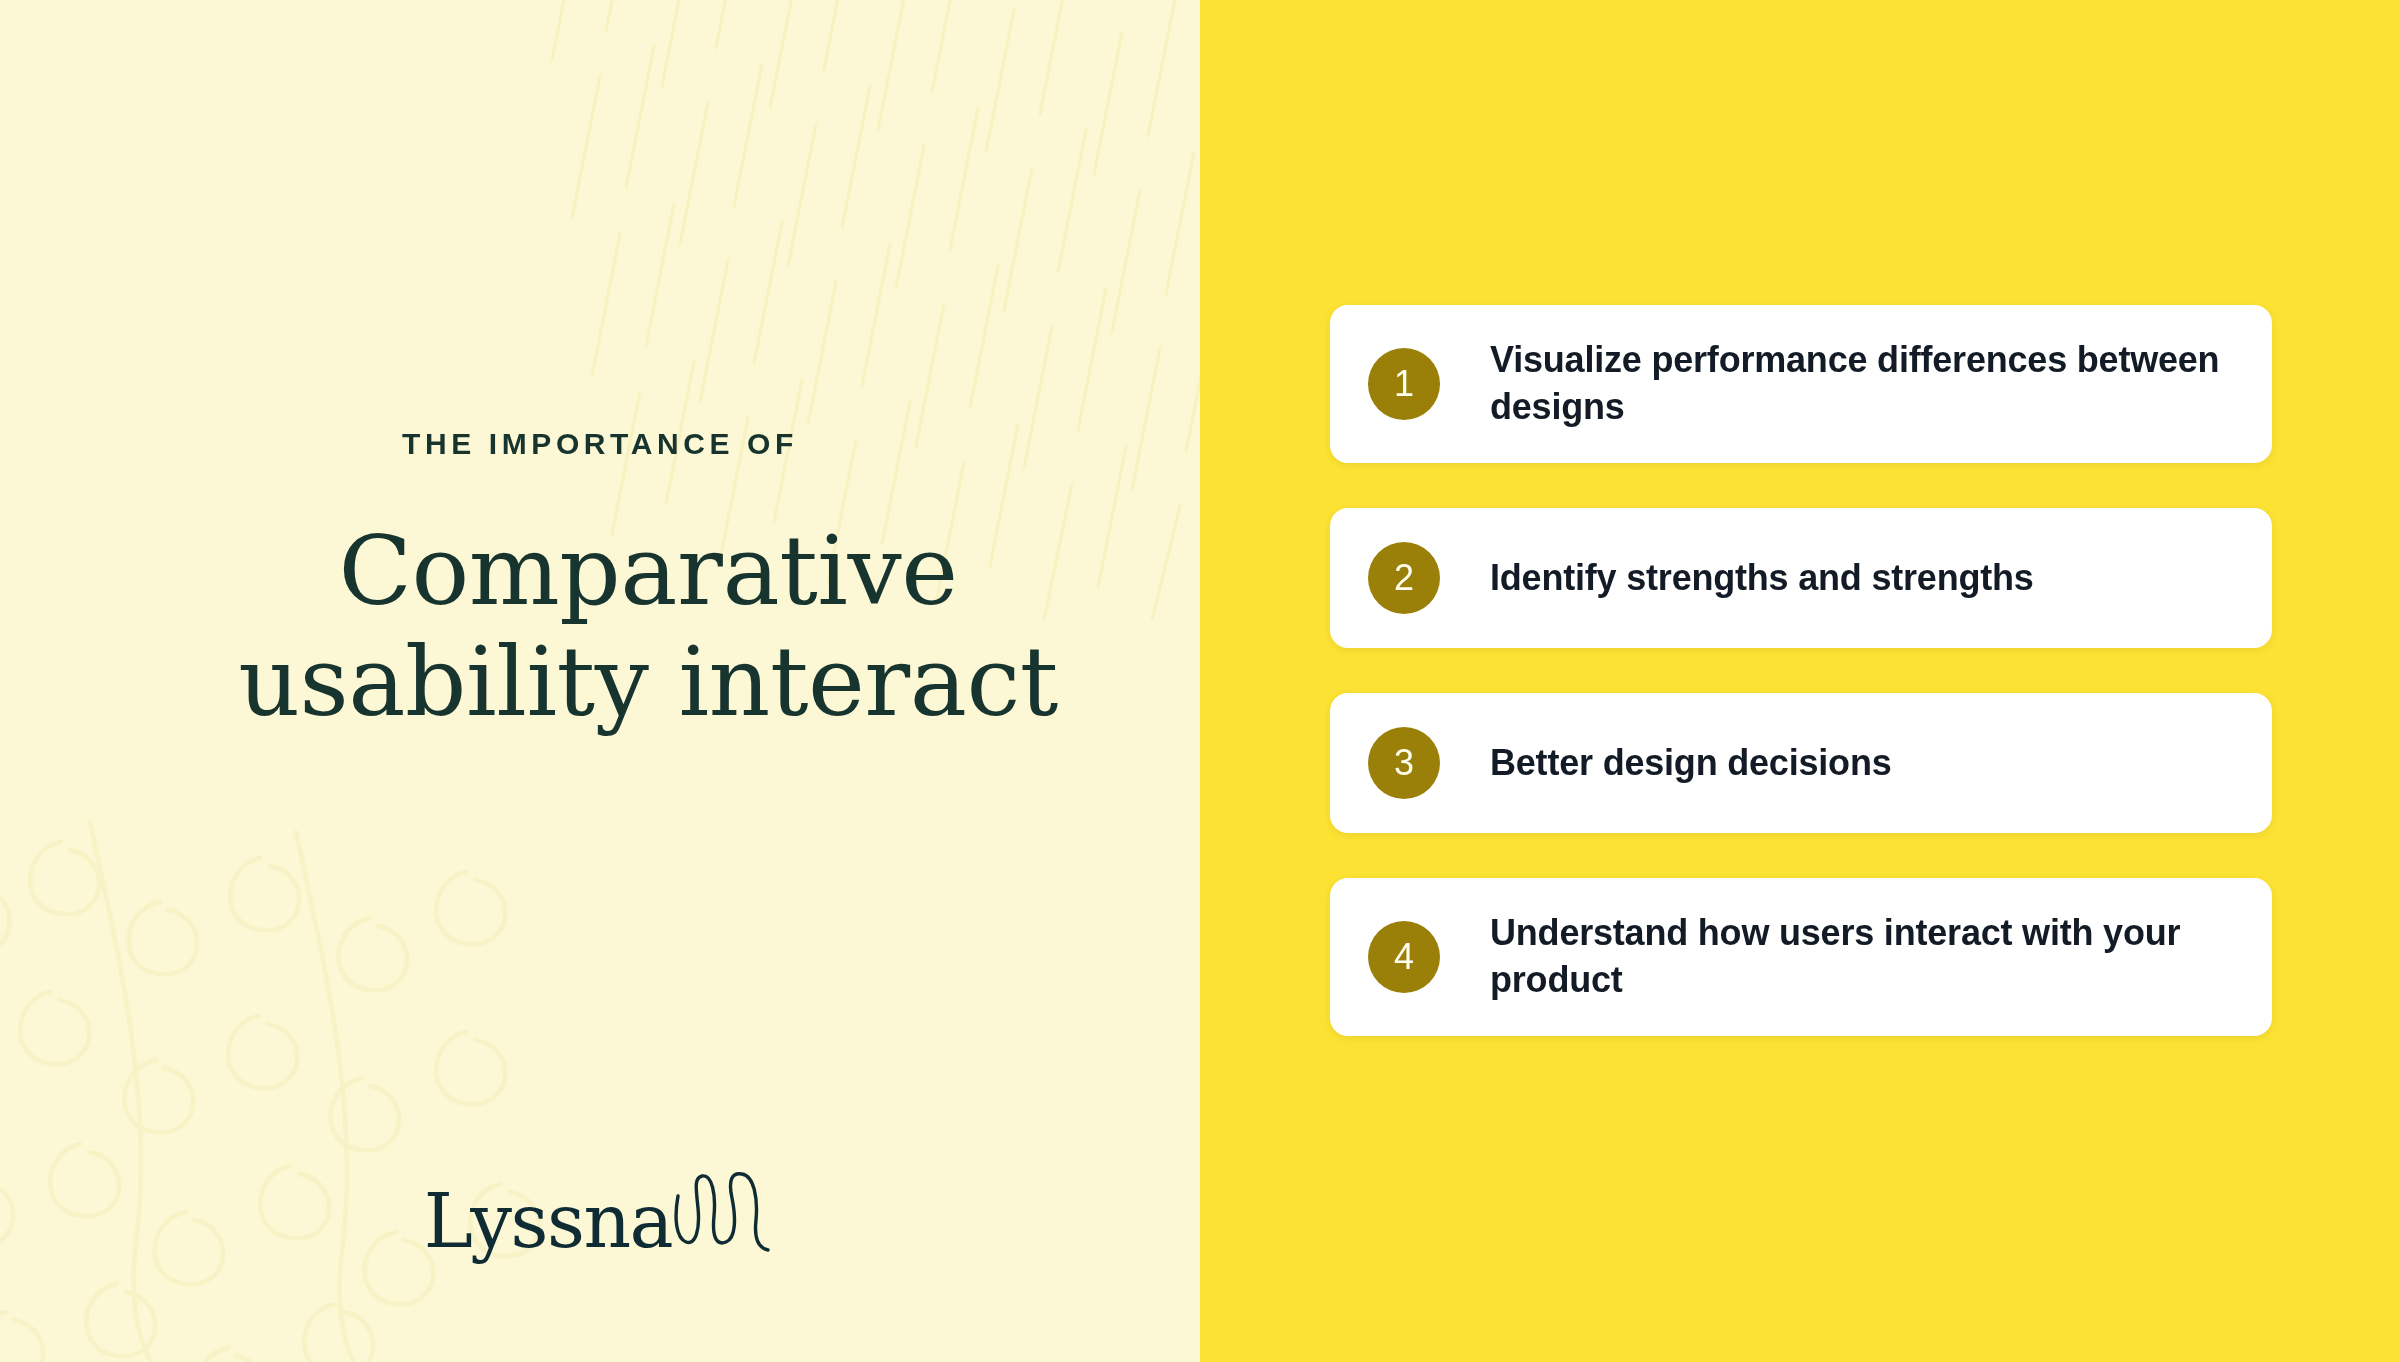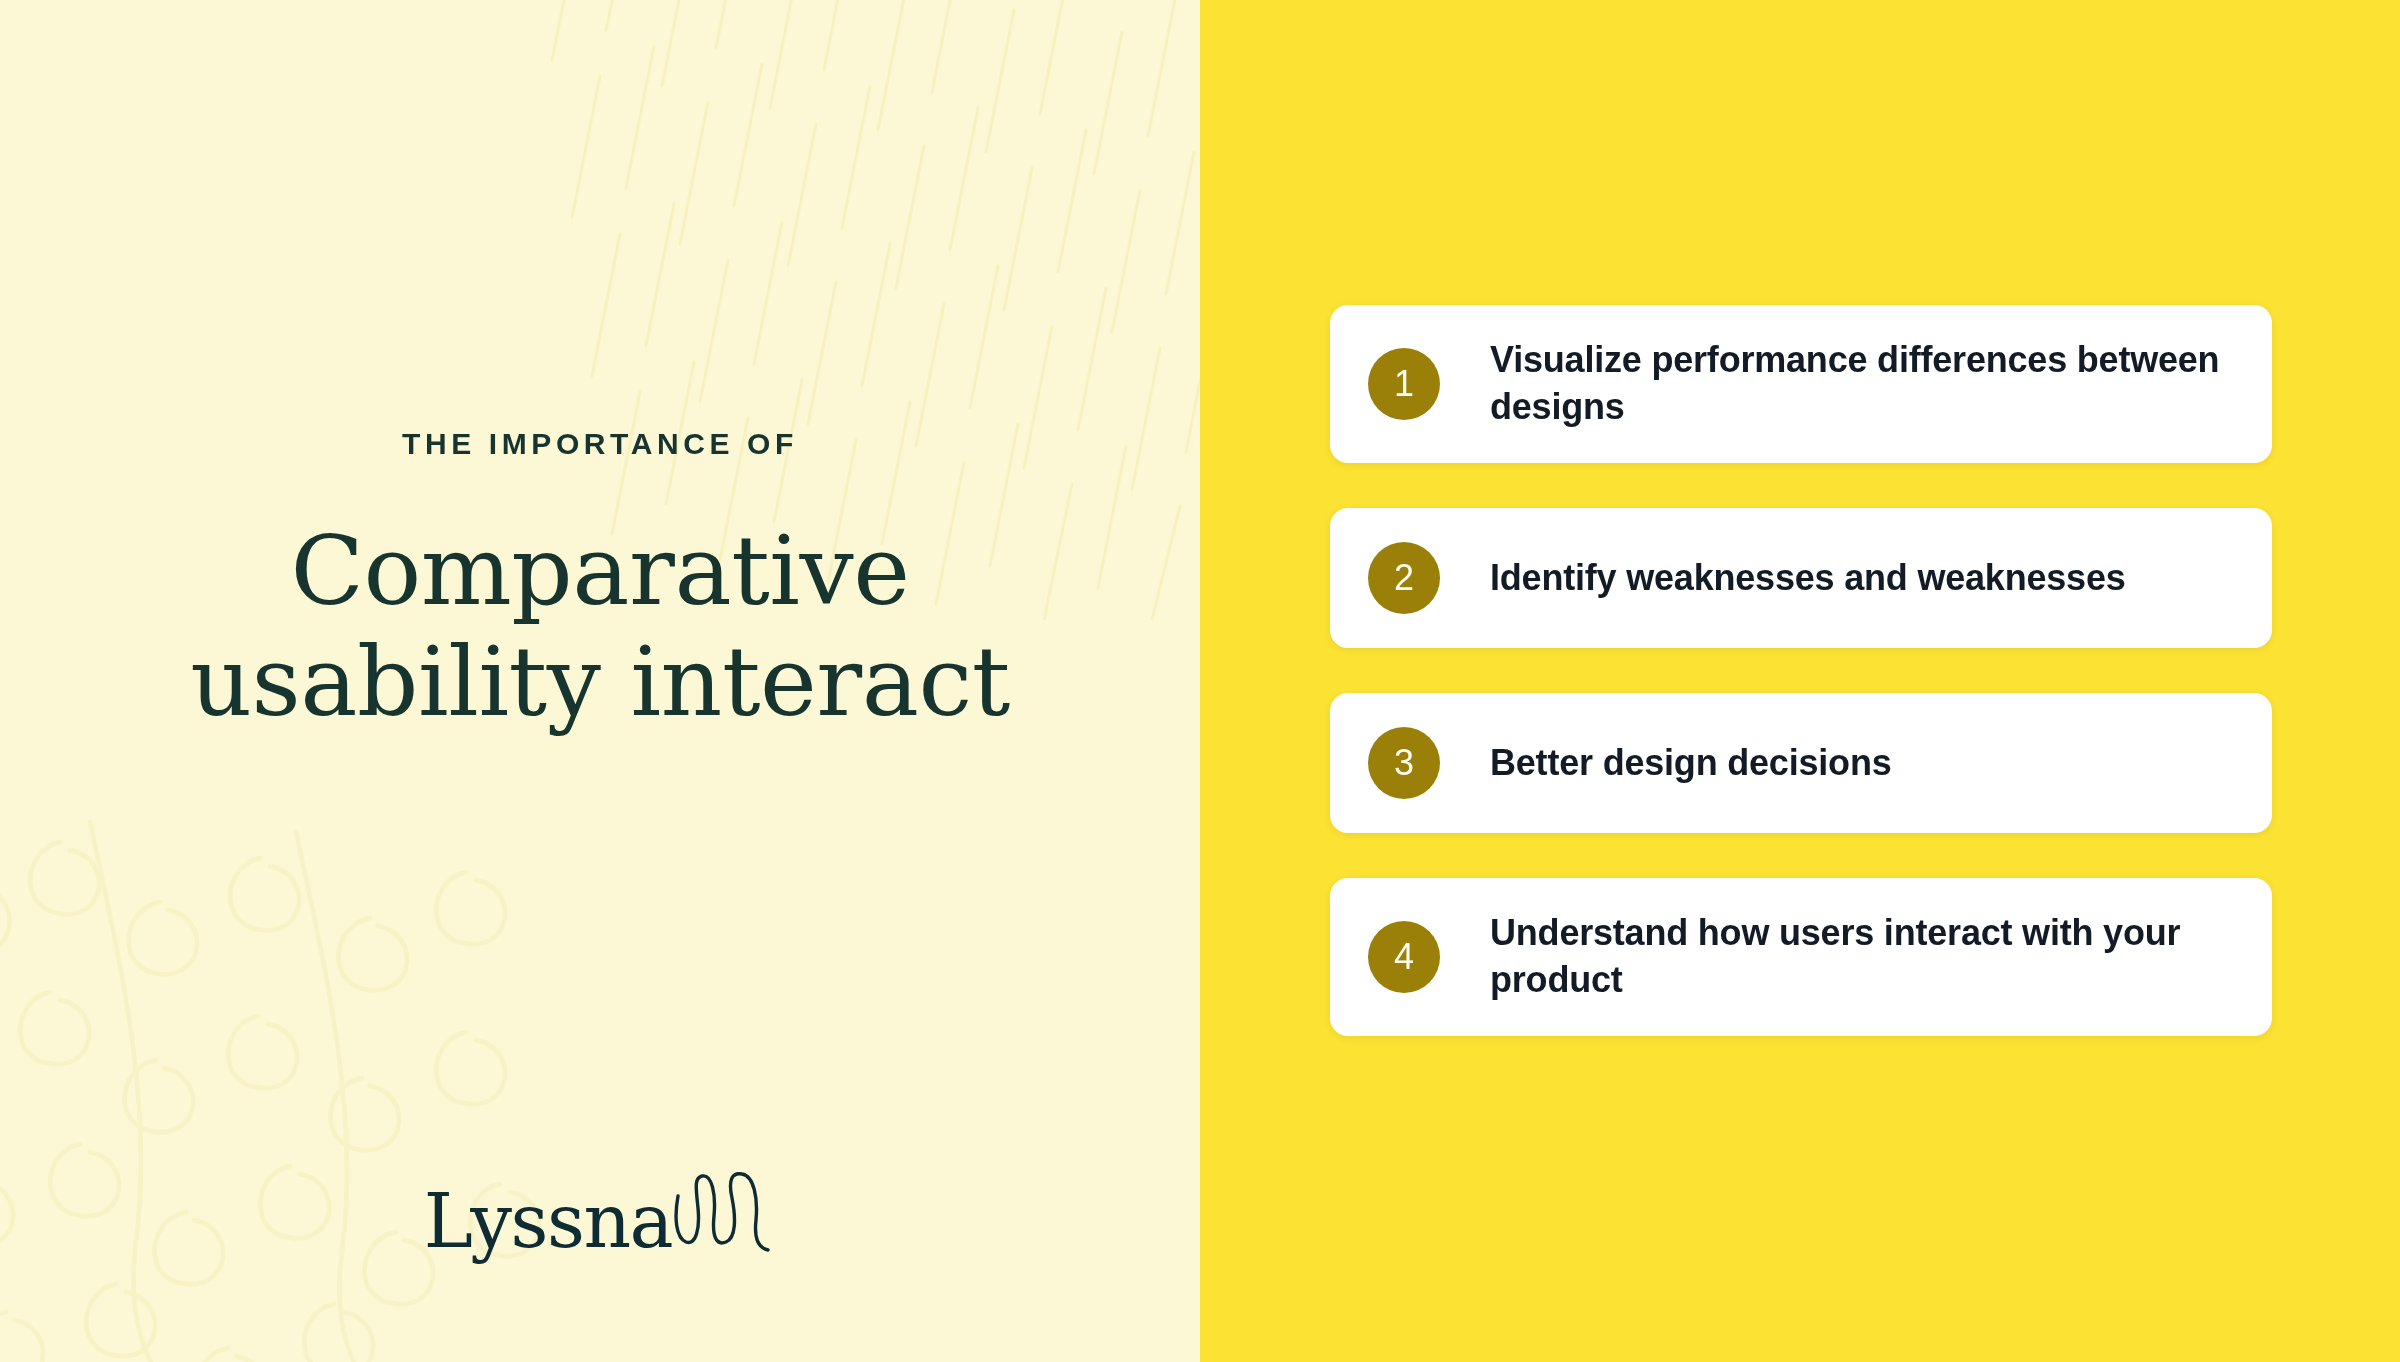--- a/index.html
+++ b/index.html
@@ -73,20 +73,21 @@
     left: 0;
     top: 516px;
     width: 1200px;
     text-align: center;
     font-family: "DejaVu Serif", "Liberation Serif", serif;
     font-size: 96px;
     font-weight: 400;
     line-height: 1.16;
     color: #17342F;
     letter-spacing: -0.5px;
+    padding-left: 48px;
   }
   .headline .hl-line { display: block; }
 
   .logo-wrap {
     position: absolute;
     left: 0;
     top: 1170px;
     width: 1200px;
     display: flex;
     align-items: flex-end;
@@ -289,21 +290,21 @@
   <div class="right-panel">
     <div class="card-stack">
 
       <div class="card tall">
         <div class="badge">1</div>
         <div class="card-text">Visualize performance differences between designs</div>
       </div>
 
       <div class="card short">
         <div class="badge">2</div>
-        <div class="card-text">Identify weaknesses and weaknesses</div>
+        <div class="card-text">Identify strengths and strengths</div>
       </div>
 
       <div class="card short">
         <div class="badge">3</div>
         <div class="card-text">Better design decisions</div>
       </div>
 
       <div class="card tall">
         <div class="badge">4</div>
         <div class="card-text">Understand how users interact with your product</div>

